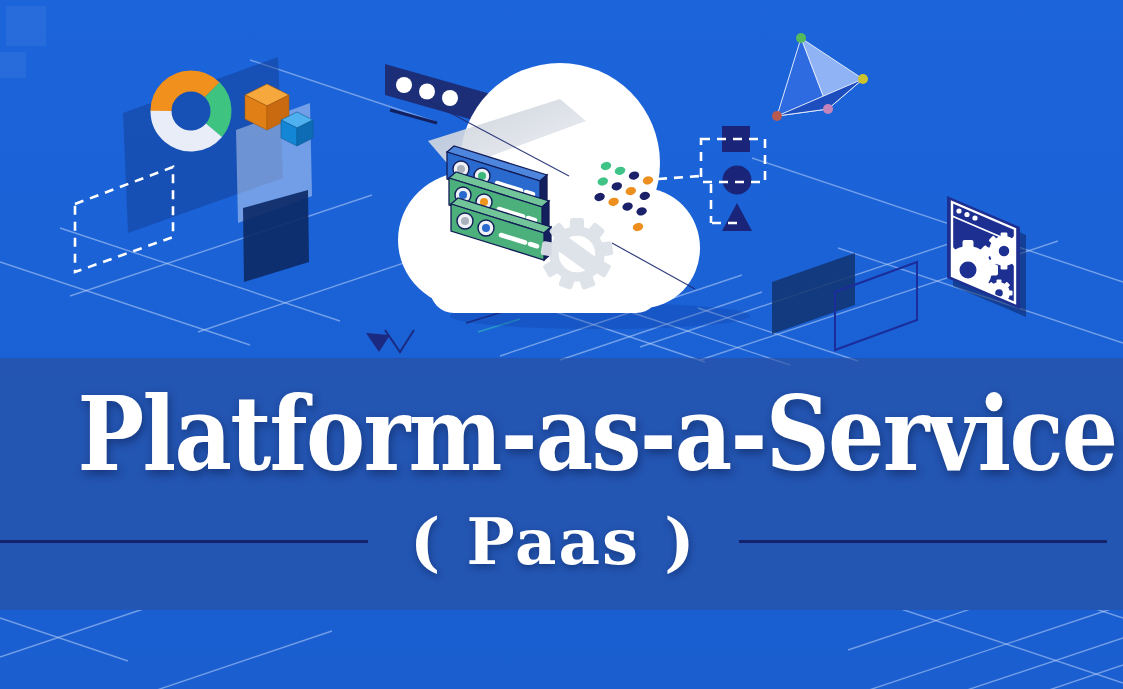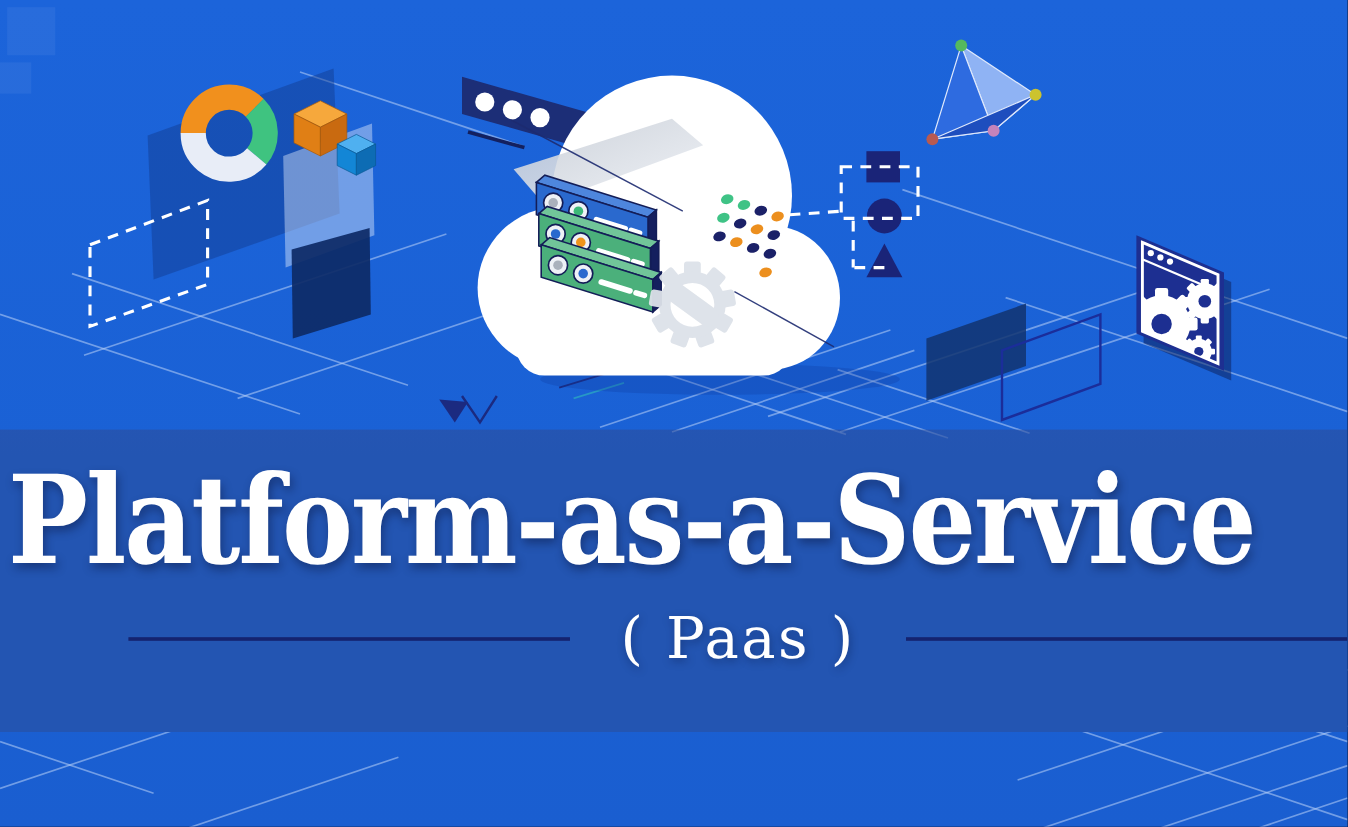--- a/index.html
+++ b/index.html
@@ -5,33 +5,33 @@
   html,body { margin:0; padding:0; background:#0e2a5c; }
   .stage {
     position:relative; width:1123px; height:689px; overflow:hidden;
     background:linear-gradient(180deg,#1c64da 0%, #1a61d5 55%, #1a5ed0 100%);
     font-family:"DejaVu Serif", serif;
   }
   .illustration { position:absolute; inset:0; display:block; }
   .band {
     position:absolute; left:0; top:358px; width:100%; height:252px;
     background:linear-gradient(180deg, rgba(45,75,150,.55) 0px, #2355b2 22px, #2355b2 100%);
-    display:flex; flex-direction:column; align-items:flex-end;
+    display:flex; flex-direction:column; align-items:flex-start;
   }
   .title {
     margin:22px 0 0 0; color:#ffffff; font-size:102px; font-weight:bold;
     letter-spacing:-2px; line-height:1.06; white-space:nowrap;
     transform:scaleX(.87); transform-origin:50% 50%;
     text-shadow:2px 4px 9px rgba(8,20,60,.45);
   }
   .subtitle-row { display:flex; align-items:center; margin-top:16px; gap:42px; }
   .divider { width:368px; height:3px; background:#15236f; }
   .subtitle {
-    color:#ffffff; font-size:48px; letter-spacing:2px;
-    text-shadow:1px 3px 7px rgba(8,20,60,.4); white-space:nowrap;
+    color:#ffffff; font-size:64px; letter-spacing:2px;
+    text-shadow:1px 3px 7px rgba(8,20,60,.4); white-space:nowrap;font-weight:bold;
   }
 </style>
 </head>
 <body>
 
 <div class="stage">
 
   <svg class="illustration" width="1123" height="689" viewBox="0 0 1123 689" xmlns="http://www.w3.org/2000/svg">
     <defs>
       <clipPath id="winclip">

